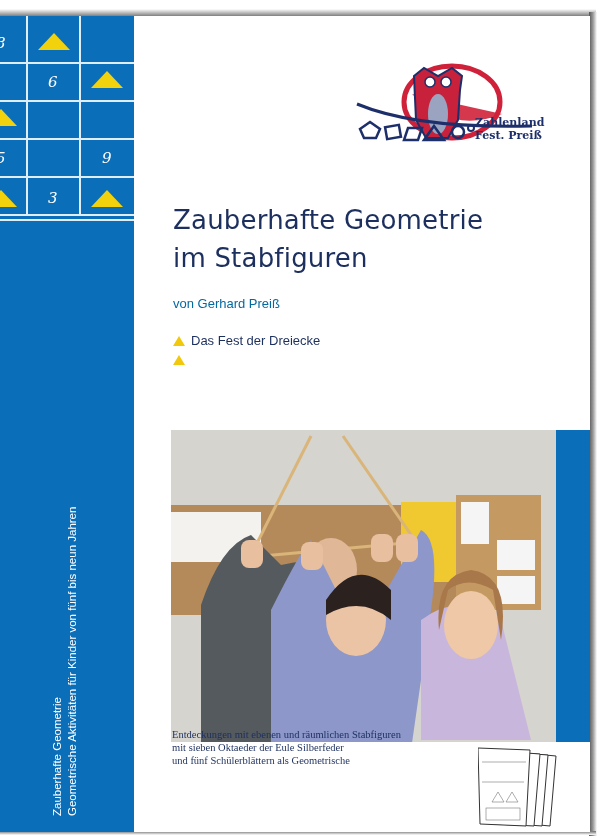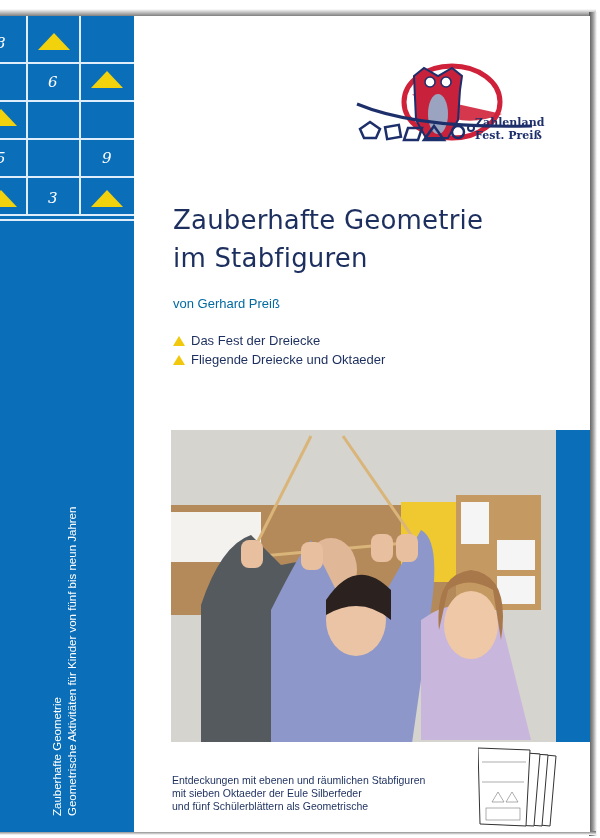--- a/index.html
+++ b/index.html
@@ -17,21 +17,21 @@
   .spine { position:absolute; left:50px; top:800px; transform-origin:0 0; transform:rotate(-90deg); color:#ffffff; font-family:"Liberation Sans", sans-serif; font-size:11.5px; line-height:15px; white-space:nowrap; }
   .logo { position:absolute; left:352px; top:38px; width:180px; height:110px; }
   .logo-text { position:absolute; left:475px; top:100px; color:#1d2f6b; font-family:"DejaVu Serif", serif; font-weight:bold; font-size:11px; line-height:13px; }
   .title { position:absolute; left:173px; top:185px; color:#1c2f5e; font-family:"DejaVu Sans", sans-serif; font-size:26px; line-height:38px; letter-spacing:0.2px; }
   .author { position:absolute; left:173px; top:280px; color:#0369a1; font-family:"Liberation Sans", sans-serif; font-size:13px; }
   .bullets { position:absolute; left:173px; top:315px; list-style:none; margin:0; padding:0; }
   .bullets li { display:flex; align-items:center; height:19px; color:#1c2f5e; font-family:"Liberation Sans", sans-serif; font-size:13px; }
   .btri { display:inline-block; width:0; height:0; border-left:6px solid transparent; border-right:6px solid transparent; border-bottom:10px solid #f2c80c; margin-right:6px; }
   .photo { position:absolute; left:171px; top:414px; width:385px; height:312px; overflow:hidden; background:#d8d6d0; }
   .rband { position:absolute; left:556px; top:414px; width:34px; height:312px; background:#0a6eb8; }
-  .desc { position:absolute; left:172px; top:758px; color:#1c2f5e; font-family:Liberation Sans, sans-serif; font-size:10.5px; line-height:13px; }
+  .desc { position:absolute; left:172px; top:712px; color:#1c2f5e; font-family:Liberation Serif, serif; font-size:10.5px; line-height:13px; }
   .sheets { position:absolute; left:478px; top:730px; width:80px; height:82px; }
 </style>
 </head>
 <body>
 
 <div class="shadow-top"></div>
 <div class="shadow-right"></div>
 <div class="shadow-bottom"></div>
 
 <div class="page">
@@ -92,21 +92,20 @@
 
   <div class="author">von Gerhard Preiß</div>
 
   <ul class="bullets">
     <li>
         <span class="btri"></span>
         <span>Das Fest der Dreiecke</span>
       </li>
     <li>
         <span class="btri"></span>
-        <span>Fliegende Dreiecke und Oktaeder</span>
       </li>
   </ul>
 
   <div class="photo">
     <svg width="385" height="312" viewBox="0 0 385 312">
       <rect x="0" y="0" width="385" height="312" fill="#d6d4cf"></rect>
       <rect x="0" y="75" width="310" height="110" fill="#b58a5a"></rect>
       <rect x="285" y="65" width="85" height="115" fill="#c49a62"></rect>
       <rect x="0" y="82" width="90" height="50" fill="#f4f2ee"></rect>
       <rect x="230" y="72" width="55" height="80" fill="#f0c830"></rect>

